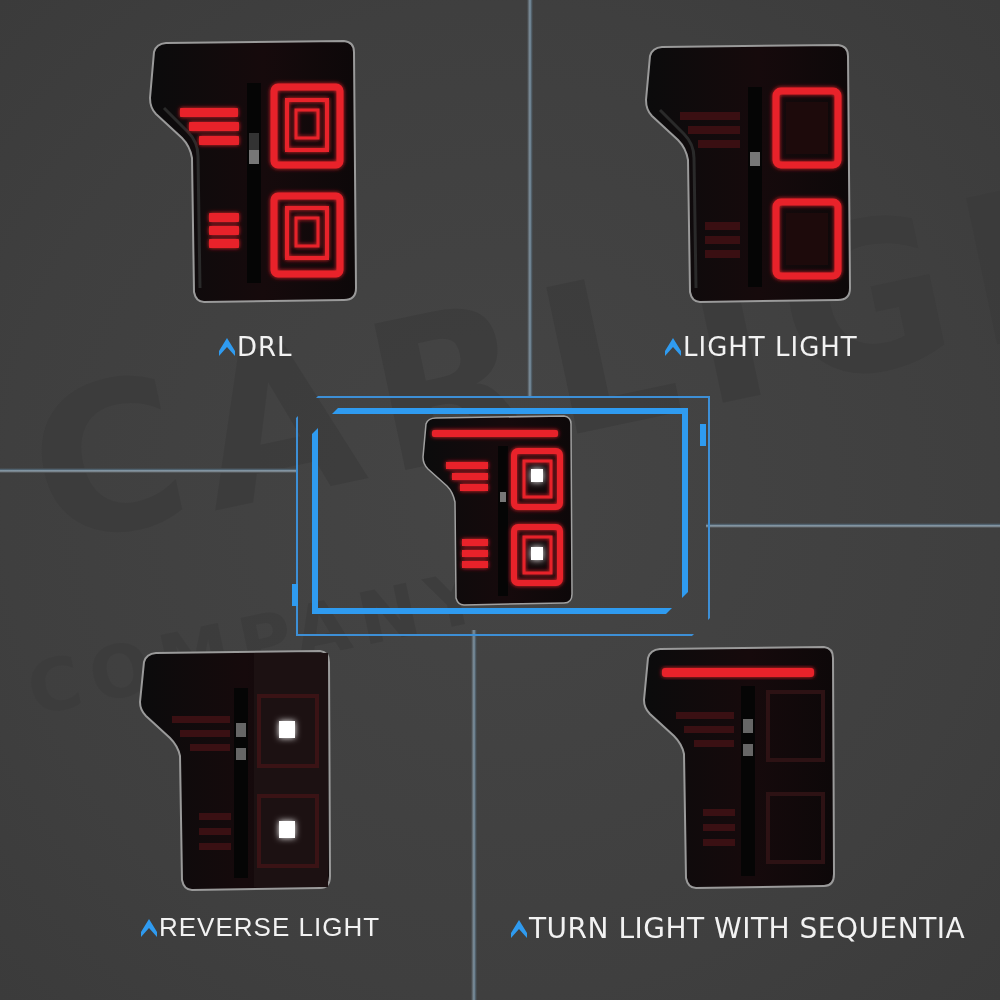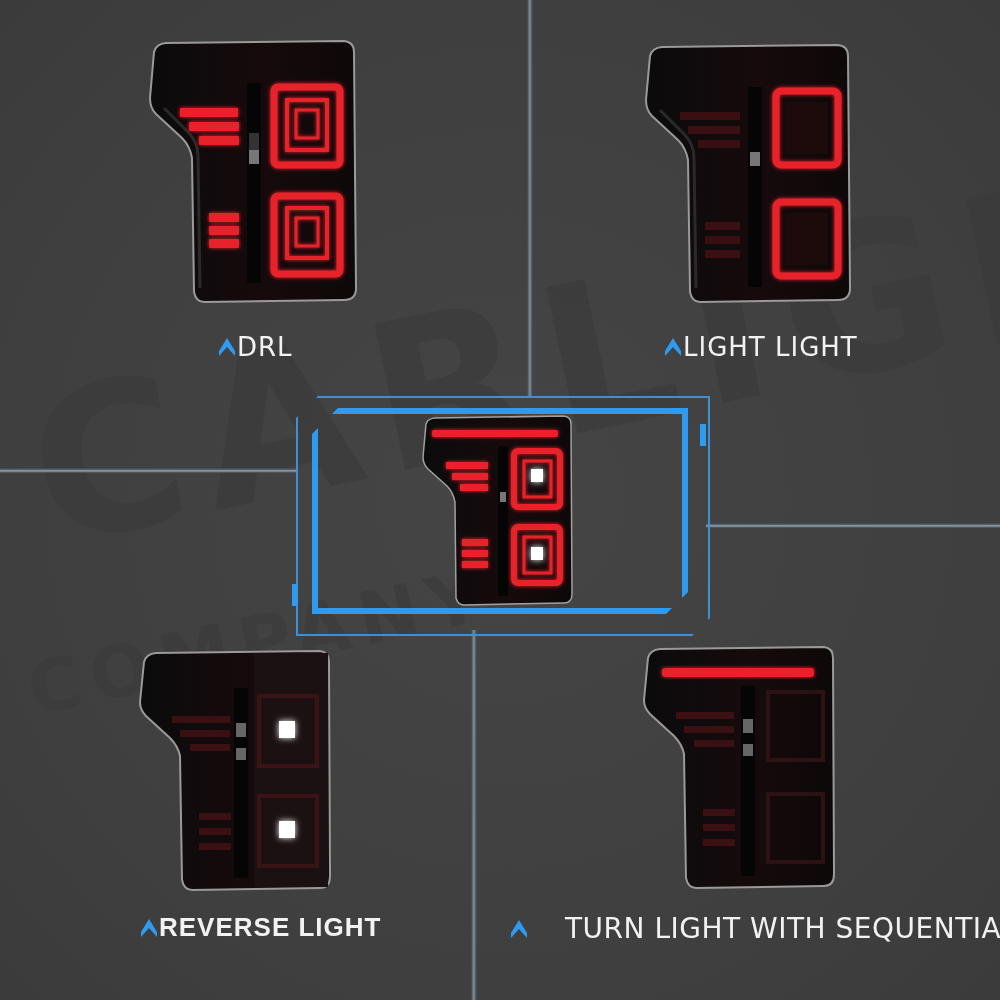--- a/index.html
+++ b/index.html
@@ -224,25 +224,25 @@
   <span class="txt">DRL</span>
 </div>
 
 <div class="label" style="left:664px; top:332px;">
   <svg class="chev" viewBox="0 0 18 20">
       <path d="M9 1 L17 14 L17 19 L9 10 L1 19 L1 14 Z" fill="#2f9bf0"></path>
     </svg>
   <span class="txt">LIGHT LIGHT</span>
 </div>
 
-<div class="label" style="left:140px; top:912px;font-weight:bold;">
+<div class="label" style="left:140px; top:912px;">
   <svg class="chev" viewBox="0 0 18 20">
       <path d="M9 1 L17 14 L17 19 L9 10 L1 19 L1 14 Z" fill="#2f9bf0"></path>
     </svg>
   <span class="txt" style="font-family:'Liberation Sans', sans-serif; font-size:26px;">REVERSE LIGHT</span>
 </div>
 
 <div class="label" style="left:510px; top:912px;">
   <svg class="chev" viewBox="0 0 18 20">
       <path d="M9 1 L17 14 L17 19 L9 10 L1 19 L1 14 Z" fill="#2f9bf0"></path>
     </svg>
-  <span class="txt" style="font-size:28px; letter-spacing:0.5px;margin-left:36px;">TURN LIGHT WITH SEQUENTIA</span>
+  <span class="txt" style="font-size:28px; letter-spacing:0.5px;">TURN LIGHT WITH SEQUENTIA</span>
 </div>
 
 </body></html>

